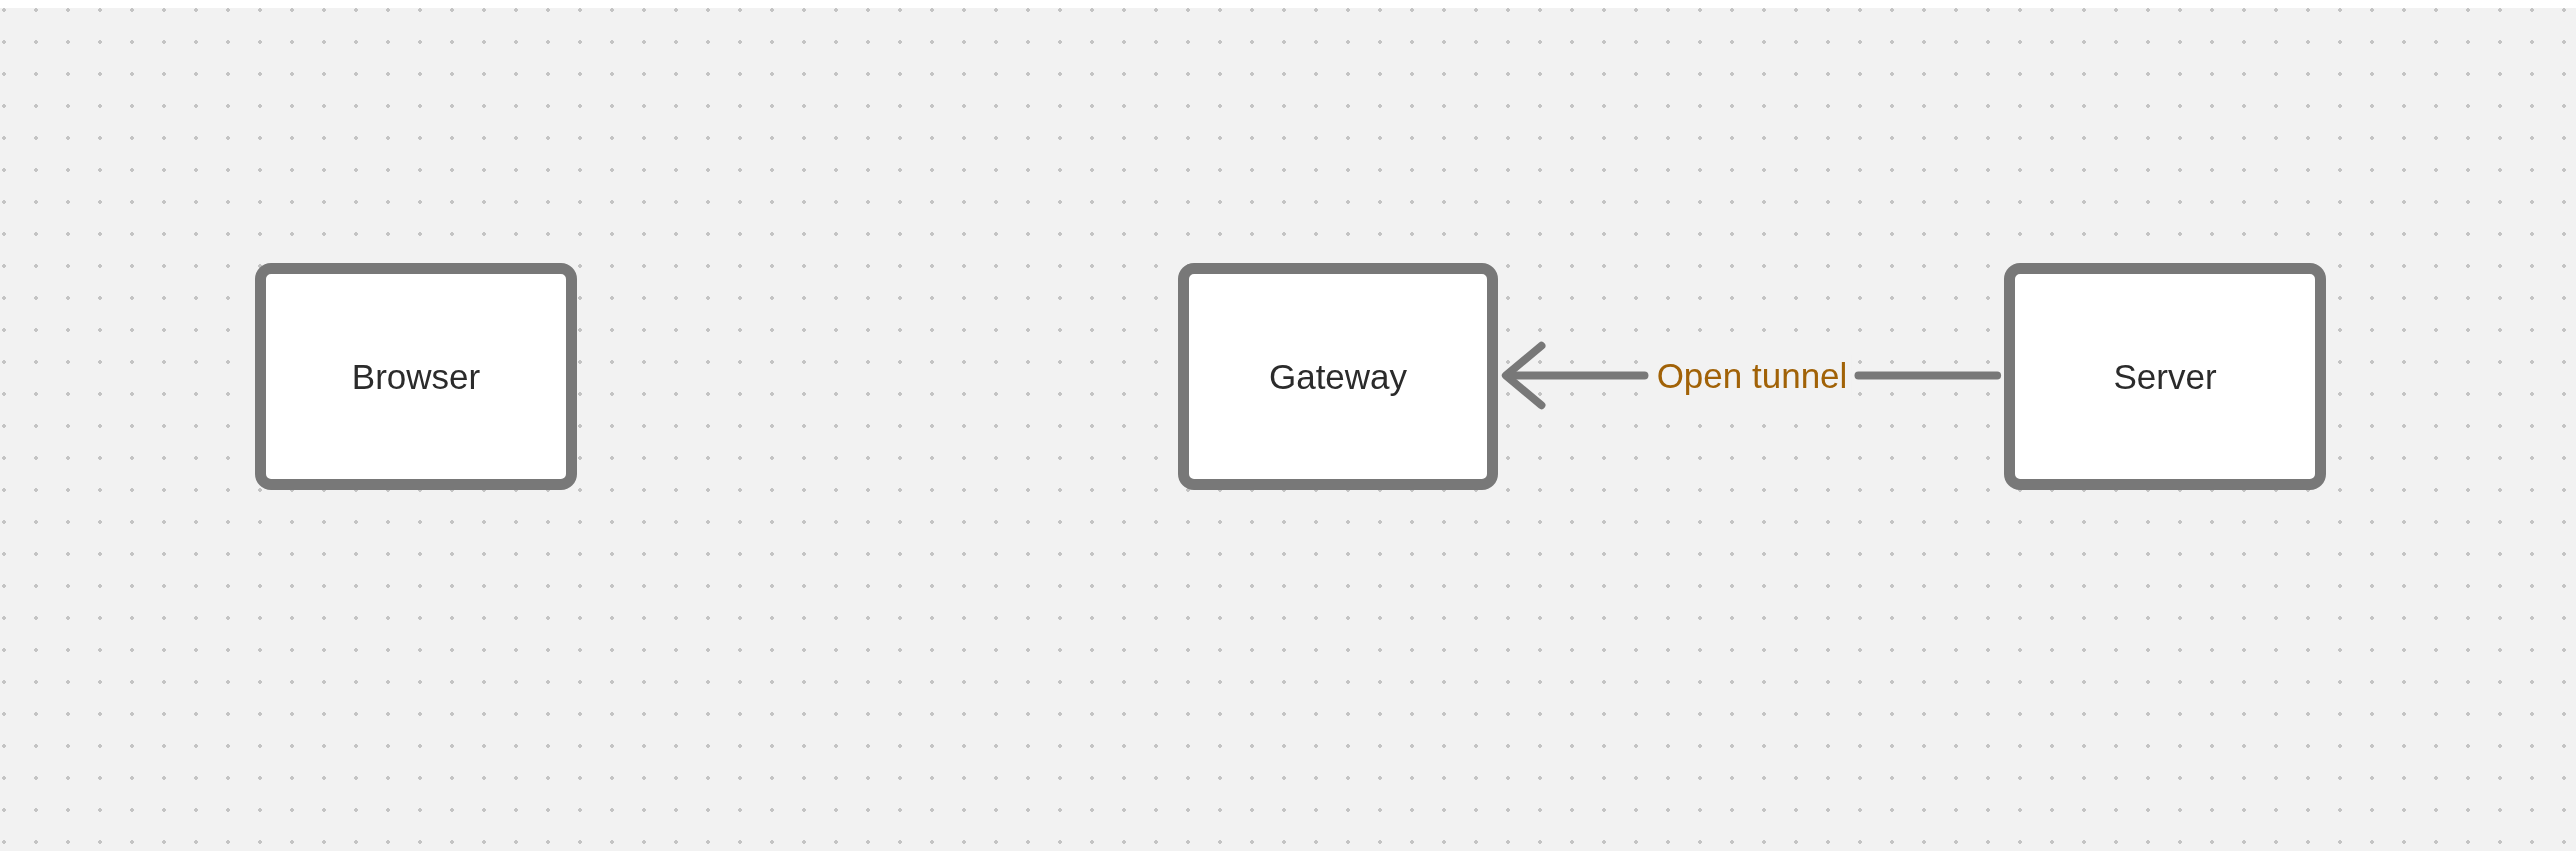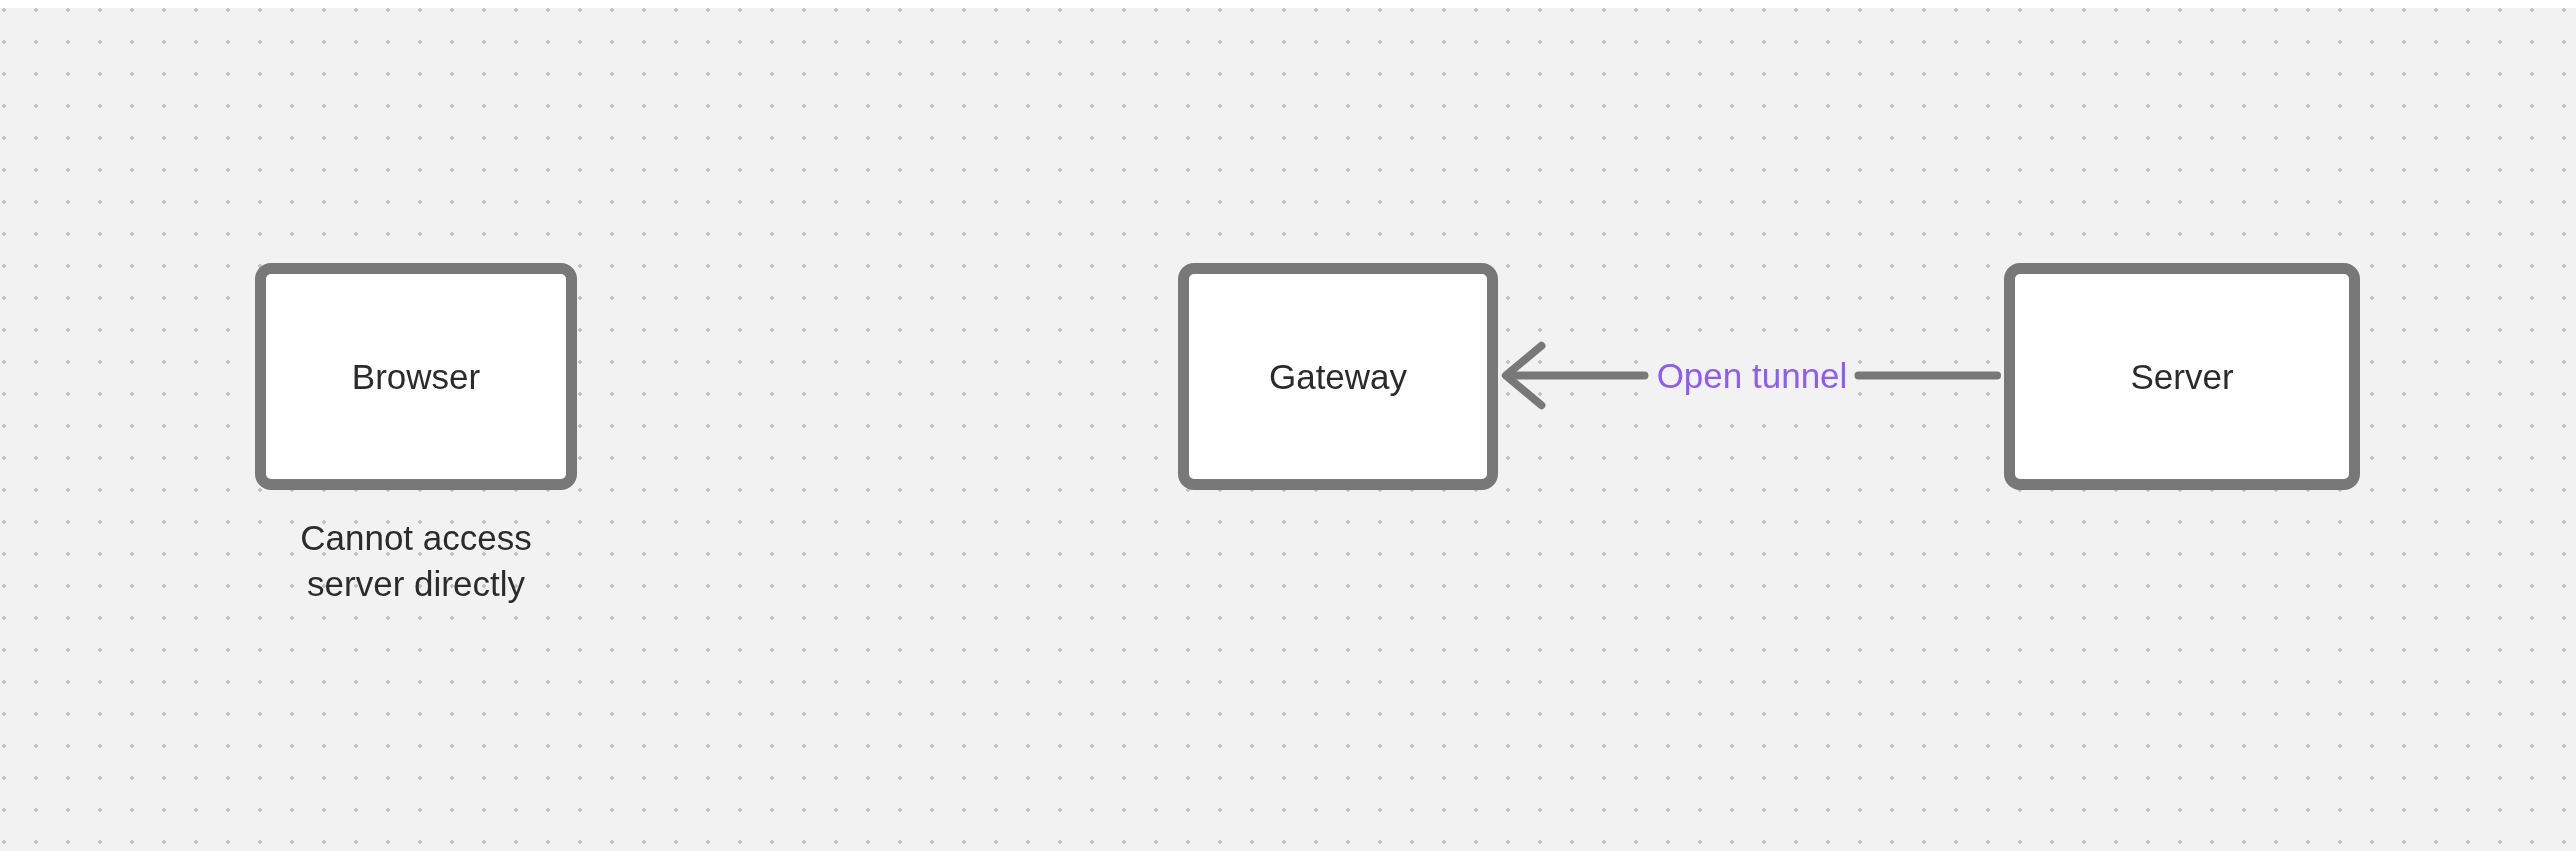--- a/index.html
+++ b/index.html
@@ -31,21 +31,21 @@
     box-sizing: border-box;
     background: #ffffff;
     border: 11px solid #787878;
     border-radius: 16px;
     display: flex;
     align-items: center;
     justify-content: center;
   }
   .node--browser { left: 255px;  width: 322px; }
   .node--gateway { left: 1178px; width: 320px; justify-content: center; }
-  .node--server  { left: 2004px; width: 356px; }
+  .node--server  { left: 2004px; width: 322px; }
 
   .node-label {
     font-size: 35px;
     line-height: 1;
     color: #2b2b2b;
     white-space: nowrap;
   }
 
   
   .caption {
@@ -77,21 +77,21 @@
     stroke-linejoin: round;
   }
 
   .edge-label {
     position: absolute;
     left: 1752px;
     top: 368px;
     transform: translate(-50%, -50%);
     font-size: 35px;
     line-height: 1.2;
-    color: #8b5cf6;
+    color: #a16207;
     background: #f2f2f2;
     padding: 0 4px;
     white-space: nowrap;
   }
 </style>
 </head>
 <body>
 
 <div class="canvas">
 
@@ -100,24 +100,20 @@
   </div>
 
   <div class="node node--gateway">
     <span class="node-label">Gateway</span>
   </div>
 
   <div class="node node--server">
     <span class="node-label">Server</span>
   </div>
 
-  <div class="caption">
-    <div>Cannot access</div>
-    <div>server directly</div>
-  </div>
 
   <svg class="edge-svg" viewBox="0 0 530 120" xmlns="http://www.w3.org/2000/svg">
     <polyline class="stroke" points="56,30 20,60 56,90"></polyline>
     <line class="stroke" x1="26" y1="60" x2="160" y2="60"></line>
     <line class="stroke" x1="376" y1="60" x2="516" y2="60"></line>
   </svg>
 
   <div class="edge-label">Open tunnel</div>
 
 </div>

